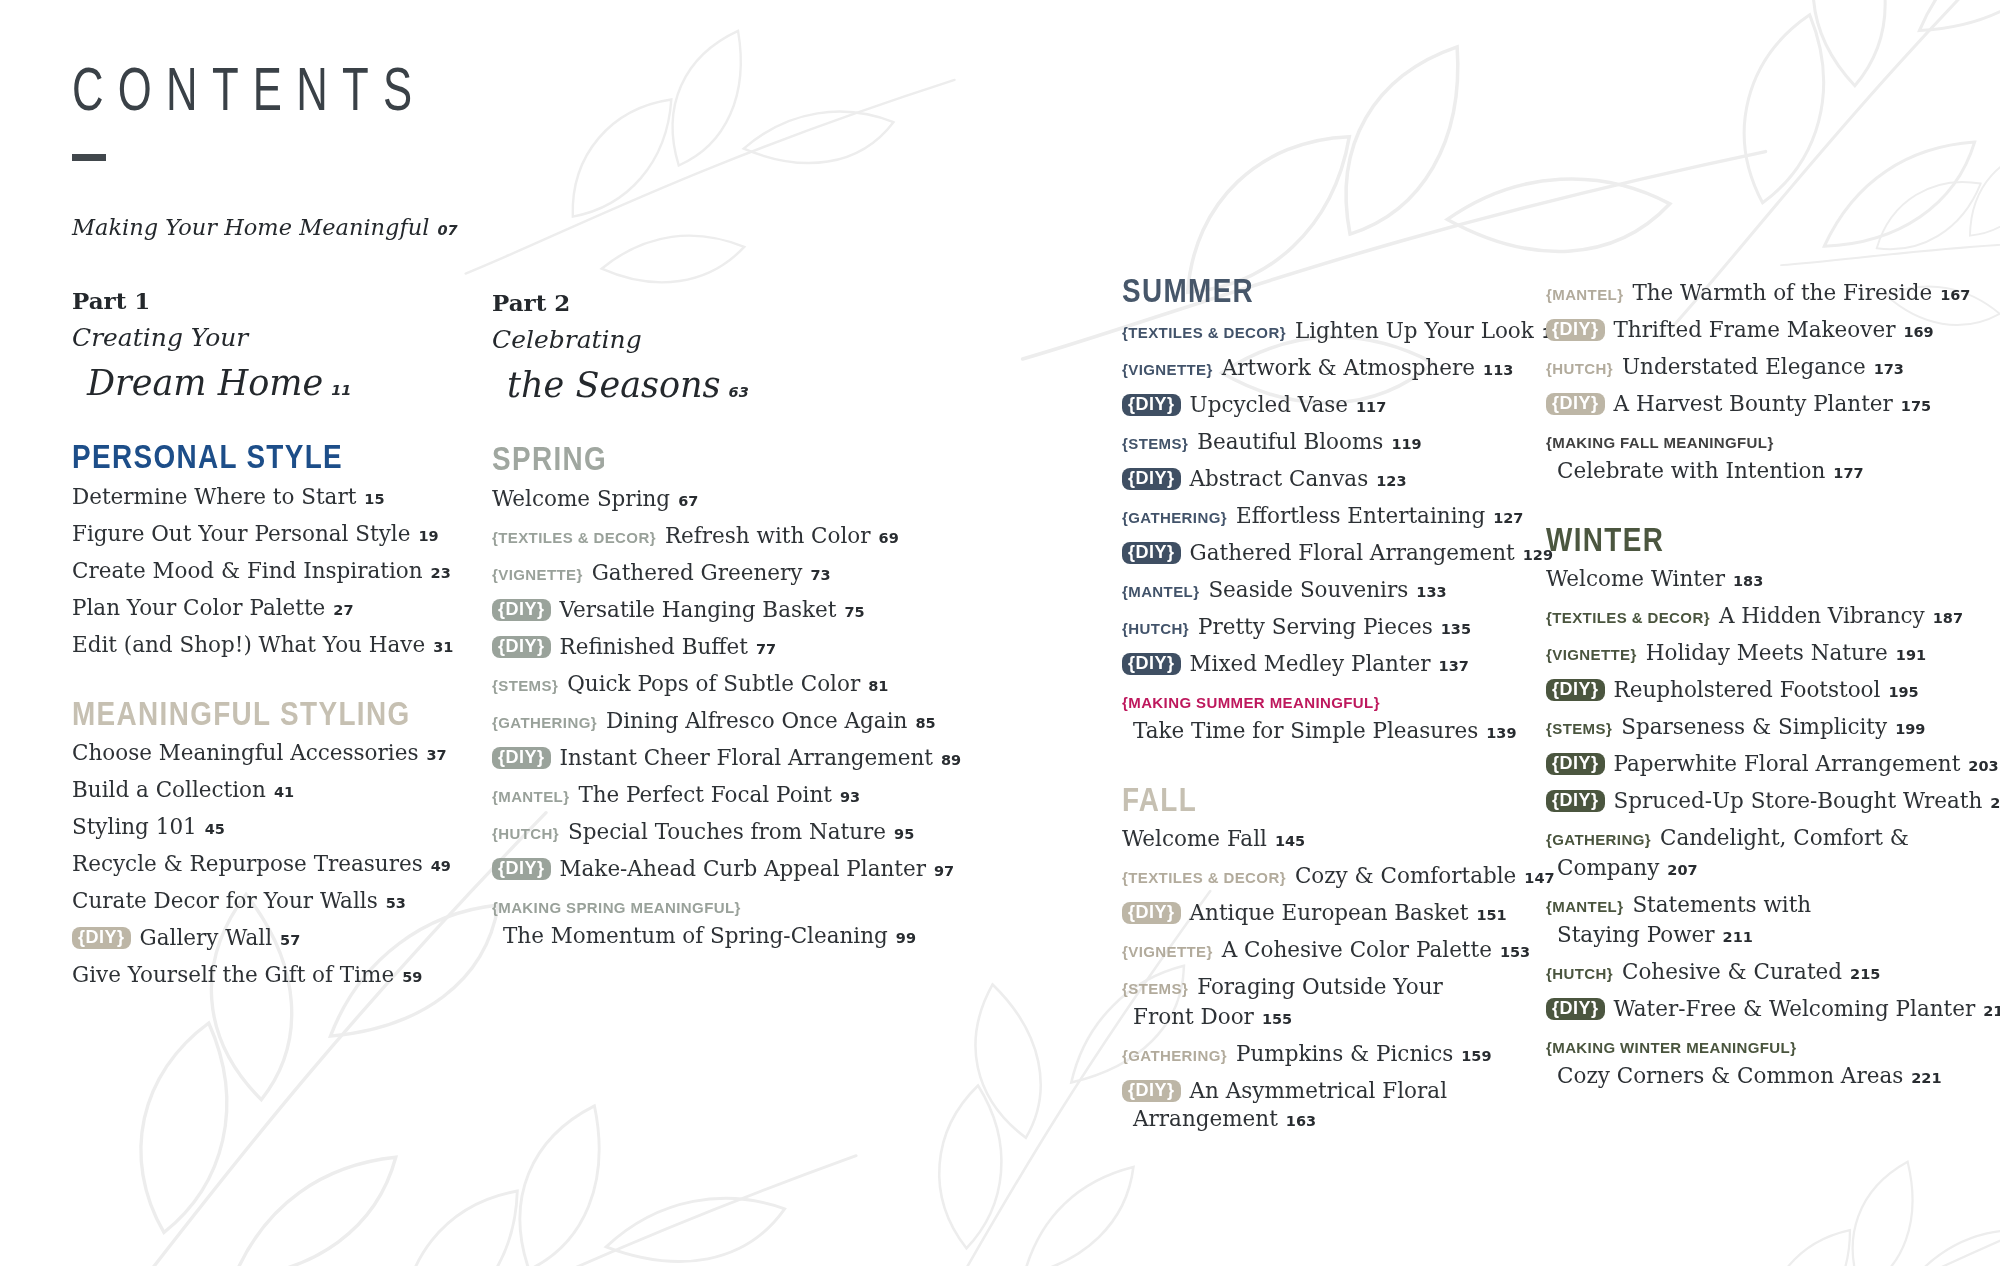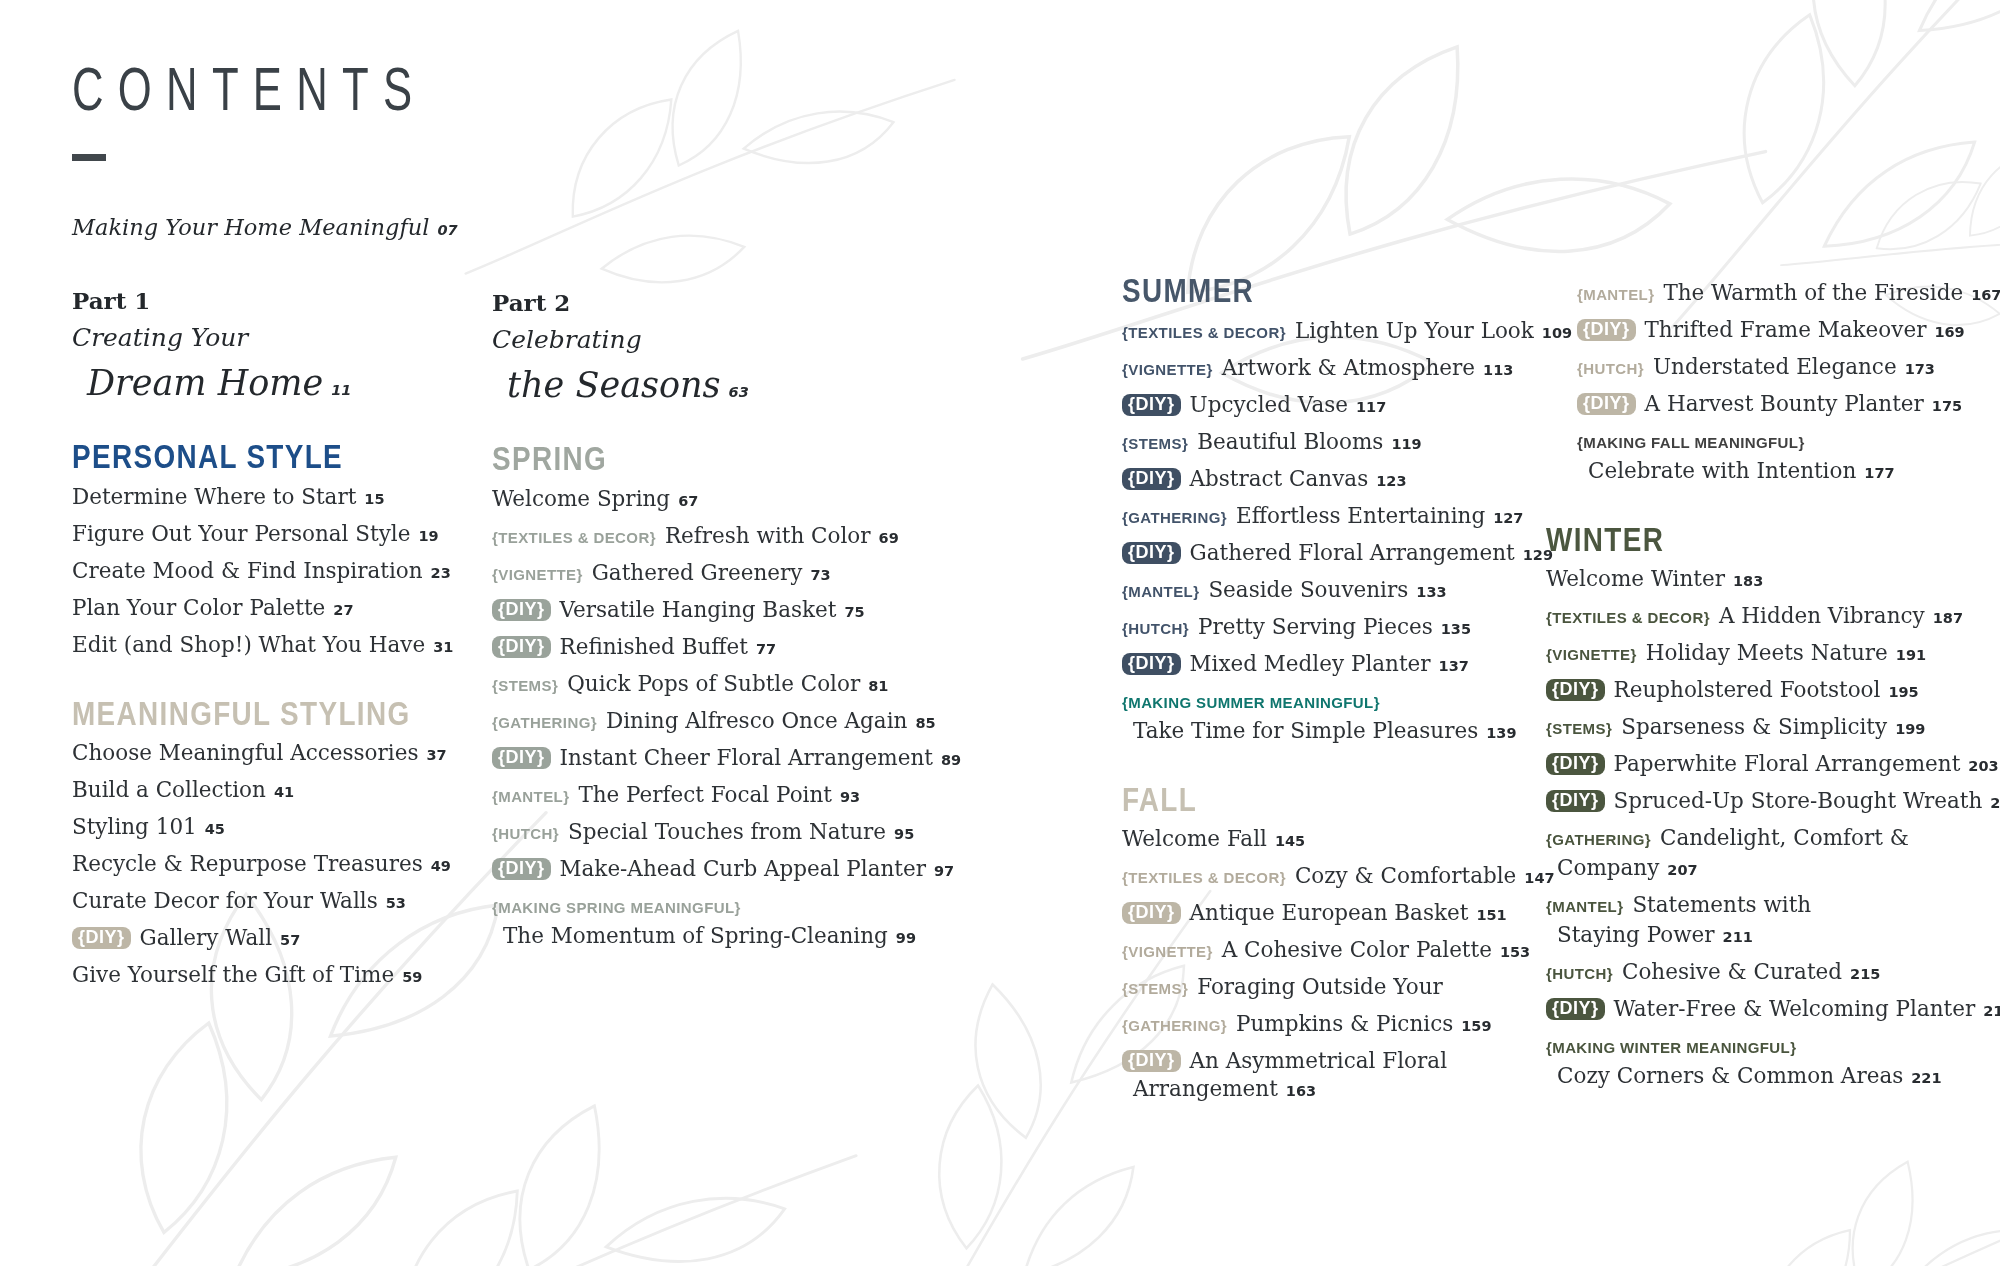--- a/index.html
+++ b/index.html
@@ -26,21 +26,21 @@
   .part-label{font-weight:700;font-size:23px;line-height:30px;}
   .part-title{font-style:italic;font-size:25px;line-height:44px;white-space:nowrap;}
   .part-title.second{padding-left:15px;font-size:35px;line-height:46px;}
 
   .sec-heading{font-family:"Liberation Sans", sans-serif;font-weight:700;
       font-size:31px;line-height:34px;letter-spacing:1.5px;margin:36px 0 0;
       transform:scale(0.9,1.05);transform-origin:left center;white-space:nowrap;}
   #col1 .sections > .sec-heading:first-child,
   #col2 .sections > .sec-heading:first-child{margin-top:28px;}
   #col3 .sections > .sec-heading:first-child{margin-top:0;}
-  .sections > ul:first-child{margin-top:0;margin-left:31px;}
+  .sections > ul:first-child{margin-top:0;}
 
   ul.items{list-style:none;margin:8px 0 0;padding:0;}
   li.item{font-size:21.5px;line-height:28px;margin-bottom:7px;white-space:nowrap;}
   .tag{font-family:"Liberation Sans", sans-serif;font-weight:700;font-size:15px;
       letter-spacing:0.4px;margin-right:9px;}
   .badge{font-family:"Liberation Sans", sans-serif;font-weight:700;font-size:18px;
       letter-spacing:0.5px;color:#fff;padding:2px 6px 3px;border-radius:8px;
       margin-right:9px;position:relative;top:-2px;display:inline-block;line-height:17px;}
   .pg{font-family:"DejaVu Sans", sans-serif;font-weight:700;font-size:14.5px;
       margin-left:8px;color:#282c30;}
@@ -138,29 +138,29 @@
         <li class="item"><span class="tag" style="color: rgb(66, 83, 106);">{TEXTILES &amp; DECOR}</span><span class="title-text">Lighten Up Your Look</span><span class="pg">109</span></li>
         <li class="item"><span class="tag" style="color: rgb(66, 83, 106);">{VIGNETTE}</span><span class="title-text">Artwork &amp; Atmosphere</span><span class="pg">113</span></li>
         <li class="item"><span class="badge" style="background: rgb(63, 79, 99);">{DIY}</span><span class="title-text">Upcycled Vase</span><span class="pg">117</span></li>
         <li class="item"><span class="tag" style="color: rgb(66, 83, 106);">{STEMS}</span><span class="title-text">Beautiful Blooms</span><span class="pg">119</span></li>
         <li class="item"><span class="badge" style="background: rgb(63, 79, 99);">{DIY}</span><span class="title-text">Abstract Canvas</span><span class="pg">123</span></li>
         <li class="item"><span class="tag" style="color: rgb(66, 83, 106);">{GATHERING}</span><span class="title-text">Effortless Entertaining</span><span class="pg">127</span></li>
         <li class="item"><span class="badge" style="background: rgb(63, 79, 99);">{DIY}</span><span class="title-text">Gathered Floral Arrangement</span><span class="pg">129</span></li>
         <li class="item"><span class="tag" style="color: rgb(66, 83, 106);">{MANTEL}</span><span class="title-text">Seaside Souvenirs</span><span class="pg">133</span></li>
         <li class="item"><span class="tag" style="color: rgb(66, 83, 106);">{HUTCH}</span><span class="title-text">Pretty Serving Pieces</span><span class="pg">135</span></li>
         <li class="item"><span class="badge" style="background: rgb(63, 79, 99);">{DIY}</span><span class="title-text">Mixed Medley Planter</span><span class="pg">137</span></li>
-        <li class="item"><span class="tag" style="color: #0f766e; text-align: right;">{MAKING SUMMER MEANINGFUL}</span><div class="cont"><span class="title-text">Take Time for Simple Pleasures</span><span class="pg">139</span></div></li>
+        <li class="item"><span class="tag" style="color: #be185d; text-align: right;">{MAKING SUMMER MEANINGFUL}</span><div class="cont"><span class="title-text">Take Time for Simple Pleasures</span><span class="pg">139</span></div></li>
       </ul>
       <div class="sec-heading" style="color: rgb(198, 192, 178);">FALL</div>
       <ul class="items">
         <li class="item"><span class="title-text">Welcome Fall</span><span class="pg">145</span></li>
         <li class="item"><span class="tag" style="color: rgb(178, 171, 156);">{TEXTILES &amp; DECOR}</span><span class="title-text">Cozy &amp; Comfortable</span><span class="pg">147</span></li>
         <li class="item"><span class="badge" style="background: rgb(189, 182, 166);">{DIY}</span><span class="title-text">Antique European Basket</span><span class="pg">151</span></li>
         <li class="item"><span class="tag" style="color: rgb(178, 171, 156);">{VIGNETTE}</span><span class="title-text">A Cohesive Color Palette</span><span class="pg">153</span></li>
-        <li class="item"><span class="tag" style="color: rgb(178, 171, 156);">{STEMS}</span><span class="title-text">Foraging Outside Your</span></li>
+        <li class="item"><span class="tag" style="color: rgb(178, 171, 156);">{STEMS}</span><span class="title-text">Foraging Outside Your</span><div class="cont"><span class="title-text">Front Door</span><span class="pg">155</span></div></li>
         <li class="item"><span class="tag" style="color: rgb(178, 171, 156);">{GATHERING}</span><span class="title-text">Pumpkins &amp; Picnics</span><span class="pg">159</span></li>
         <li class="item"><span class="badge" style="background: rgb(189, 182, 166);">{DIY}</span><span class="title-text">An Asymmetrical Floral</span><div class="cont"><span class="title-text">Arrangement</span><span class="pg">163</span></div></li>
       </ul>
     </div>
 </div>
 
 <div class="col" id="col4">
   <div class="sections">
       <ul class="items">
         <li class="item"><span class="tag" style="color: rgb(178, 171, 156);">{MANTEL}</span><span class="title-text">The Warmth of the Fireside</span><span class="pg">167</span></li>

